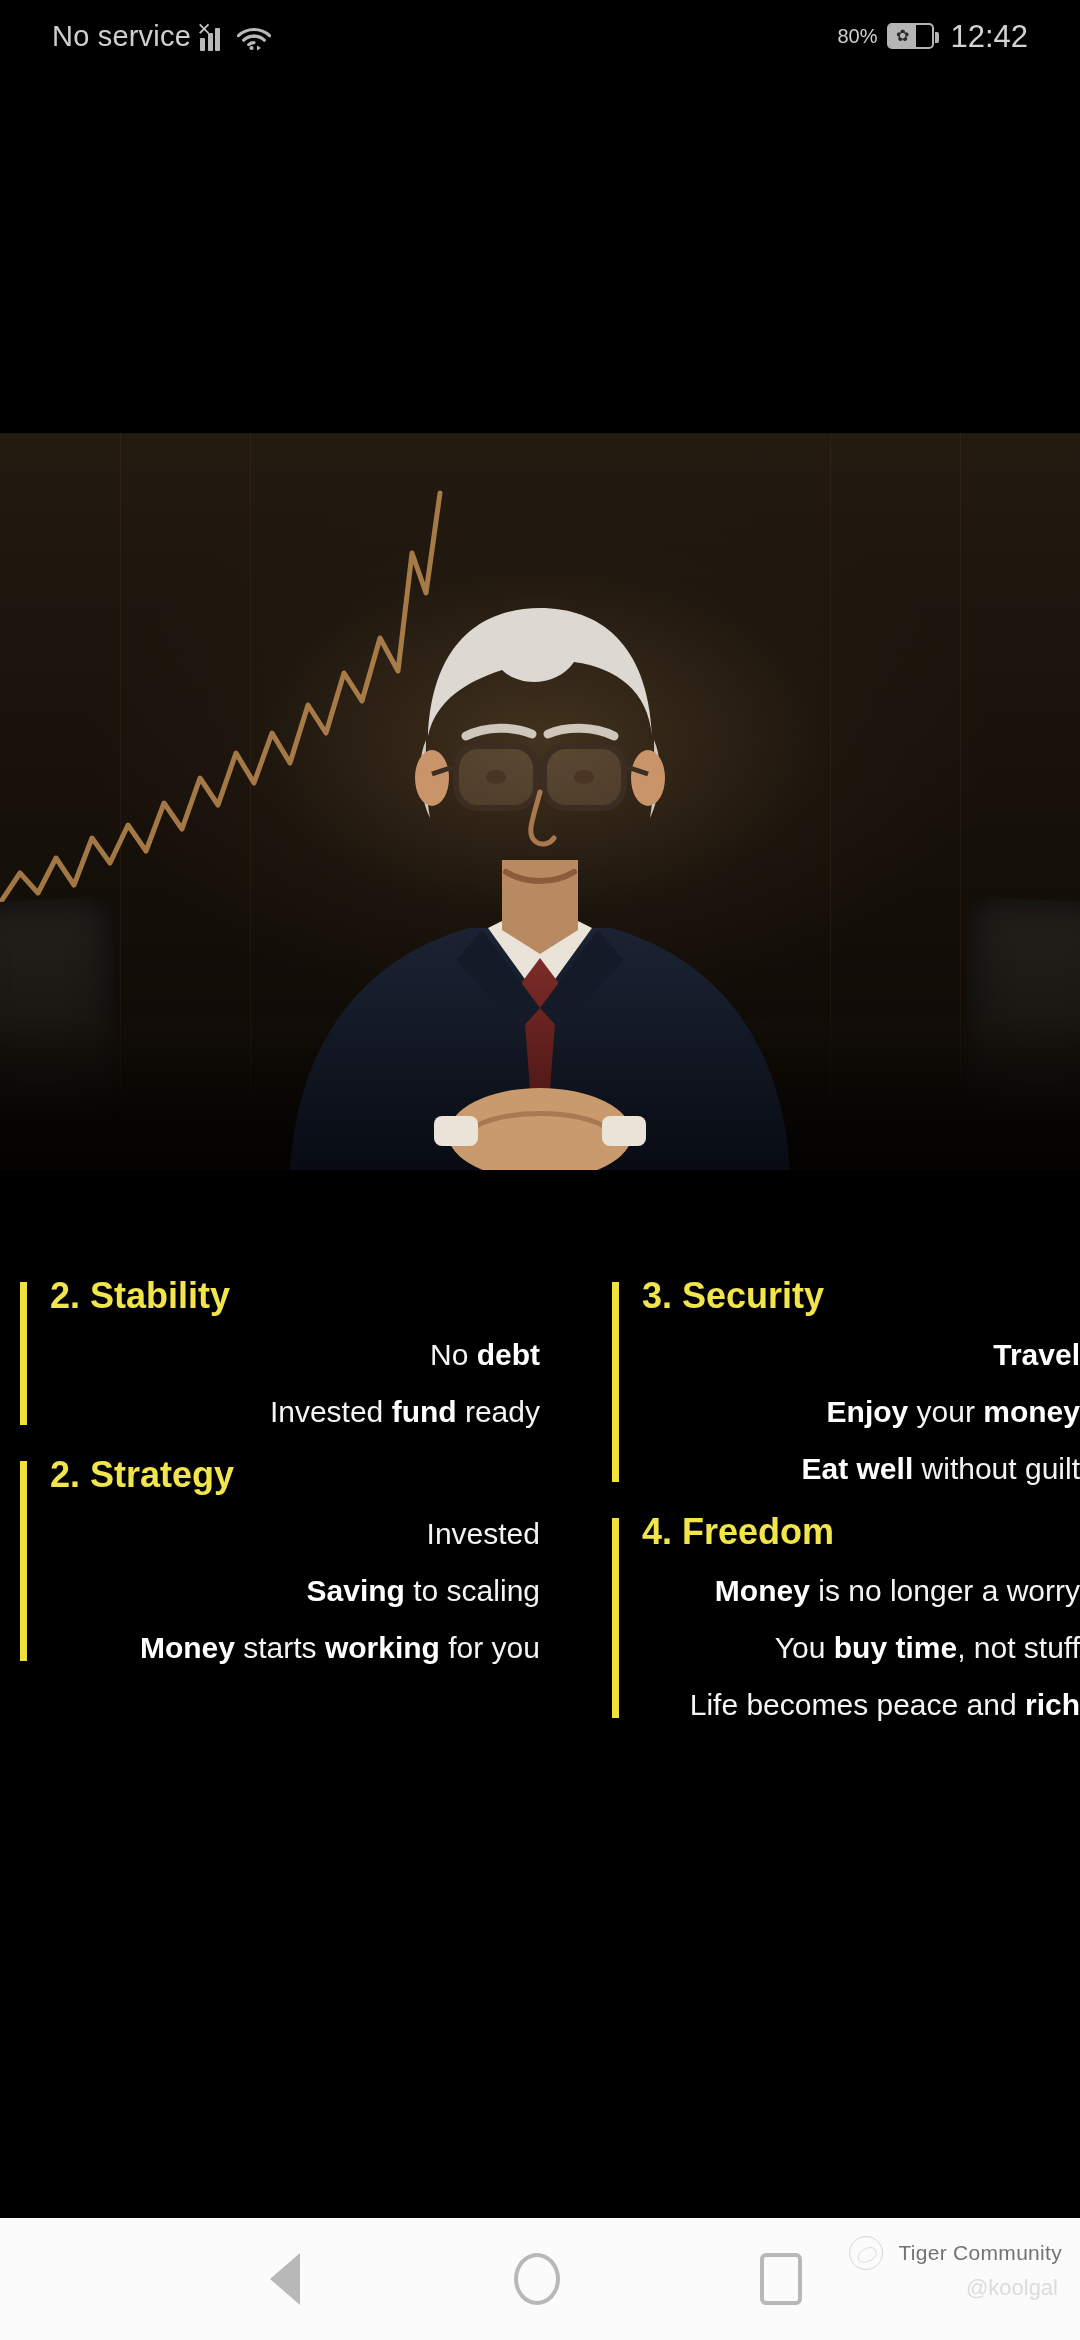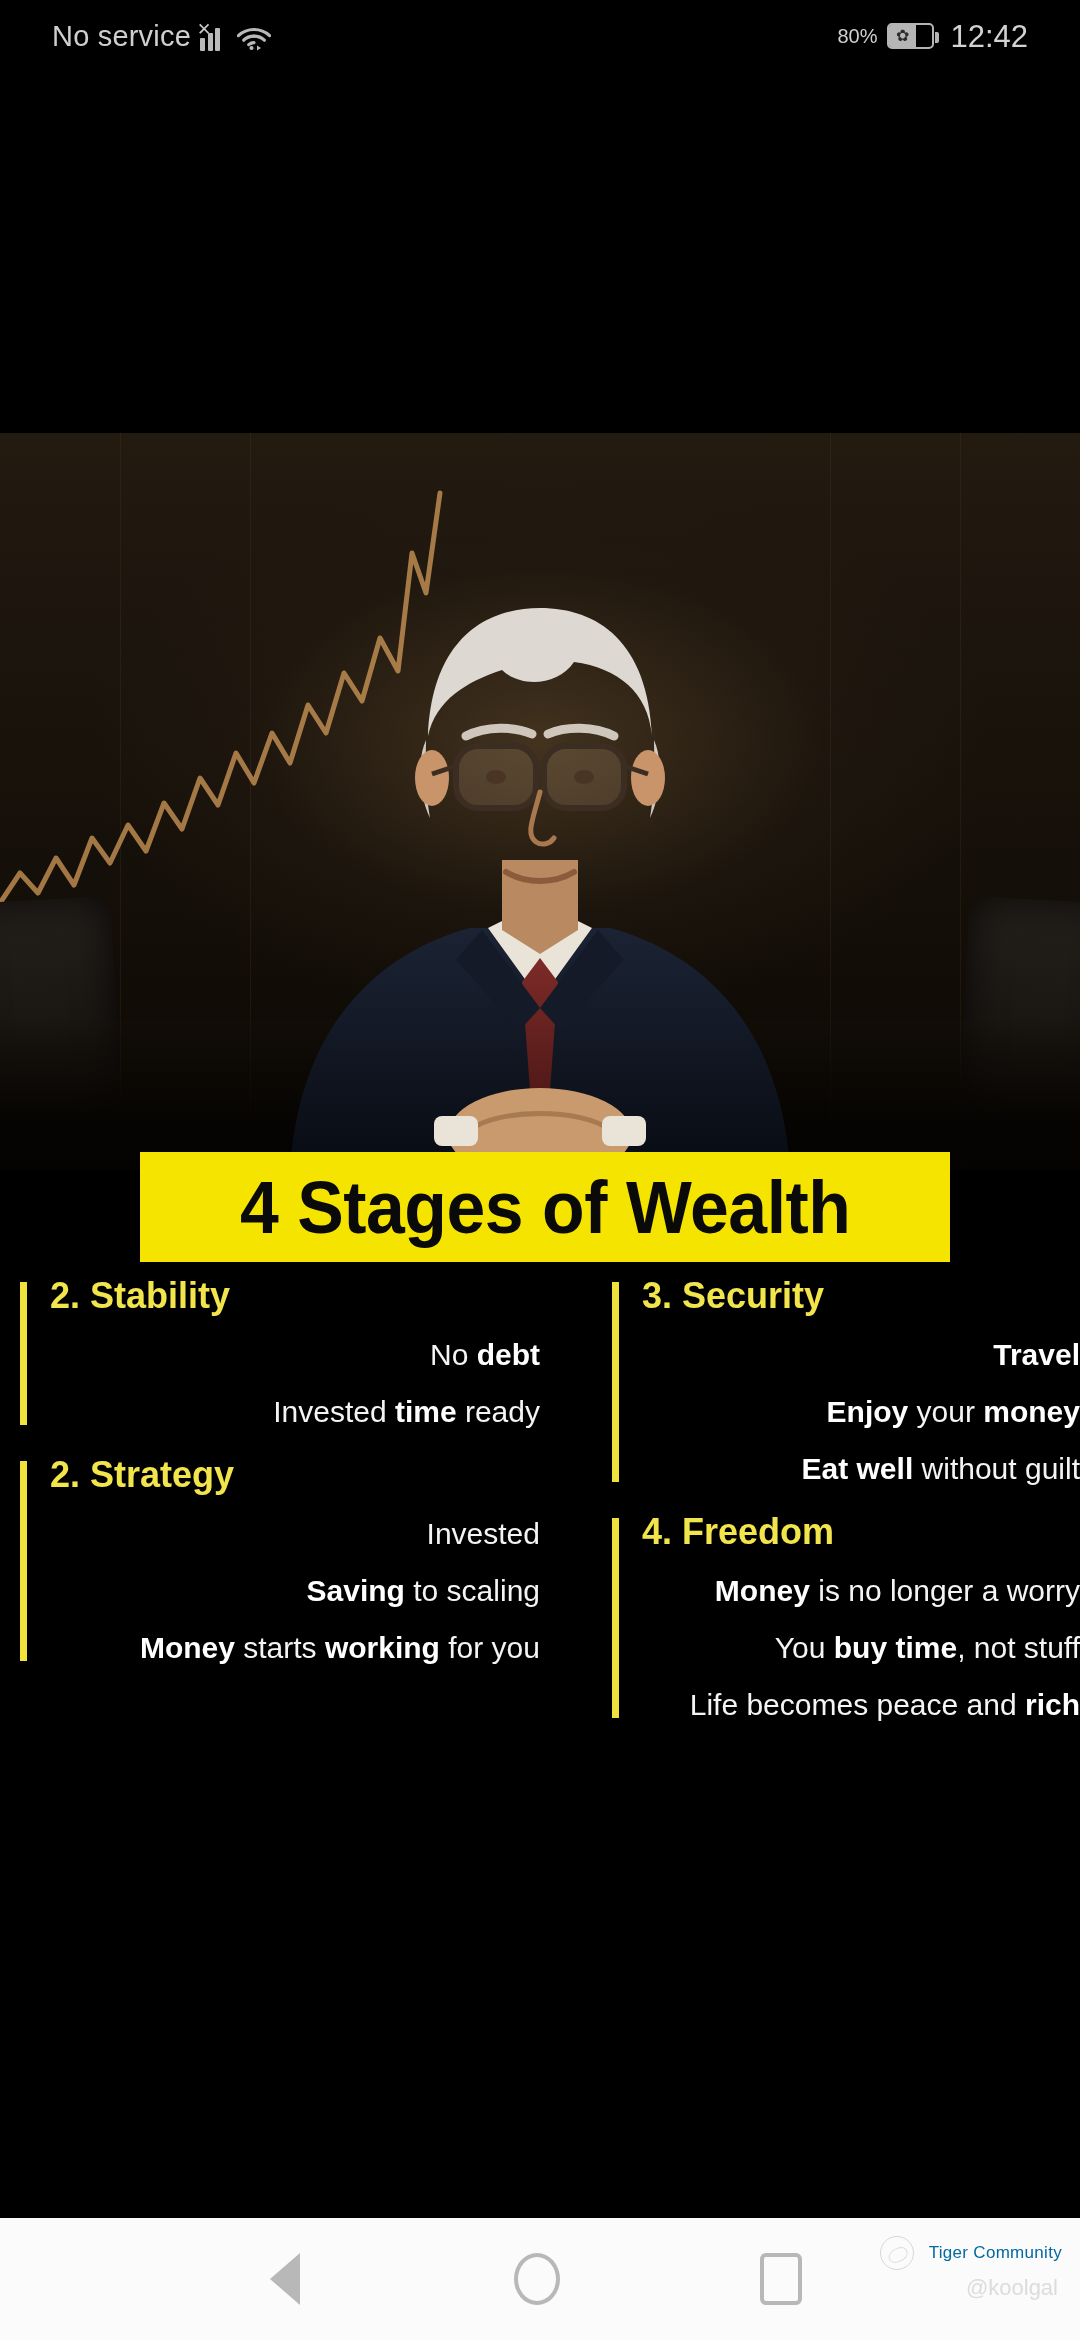--- a/index.html
+++ b/index.html
@@ -214,21 +214,21 @@
     border:1.5px solid #d8d8d8; border-radius:50%;
     position:relative; flex:none;
   }
   .wm-logo::before {
     content:""; position:absolute; left:7px; top:11px;
     width:18px; height:12px;
     border:1.5px solid #dcdcdc;
     border-radius:60% 40% 55% 45%;
     transform:rotate(-18deg);
   }
-  .wm-name { font-size:17px; color:#0369a1; letter-spacing:.3px;margin-left:8px; }
+  .wm-name { font-size:21px; color:#737373; letter-spacing:.3px;margin-left:8px; }
   .wm-handle { font-size:22px; color:#dcdcdc; margin-top:5px; margin-right:4px; }
 </style>
 </head>
 <body>
 
 <div id="screen">
 
   <div class="status-bar">
     <div class="status-left">
       <span class="carrier">No service</span>
@@ -335,32 +335,29 @@
 
           <ellipse cx="320" cy="604" rx="92" ry="46" fill="#c99a6e"></ellipse>
           <path d="M250 600 C278 578 362 578 390 600" stroke="#a87a52" stroke-width="5" fill="none"></path>
 
           <rect x="214" y="586" width="44" height="30" rx="8" fill="#e9e3d8"></rect>
           <rect x="382" y="586" width="44" height="30" rx="8" fill="#e9e3d8"></rect>
         </svg>
       </div>
     </div>
 
-    <div class="title-banner">
-      <span class="title-text">4 Stages of Wealth</span>
-    </div>
 
     <div class="stages">
       <div class="col col-left">
         <div class="group">
           <span class="accent"></span>
           <div class="stage-title">2. Stability</div>
           <div class="lines">
               <div class="line"><span>No </span><b>debt</b></div>
-              <div class="line"><span>Invested </span><b>time</b><span> ready</span></div>
+              <div class="line"><span>Invested </span><b>fund</b><span> ready</span></div>
             </div>
         </div>
         <div class="group">
           <span class="accent"></span>
           <div class="stage-title">2. Strategy</div>
           <div class="lines">
               <div class="line"><span>Invested</span></div>
               <div class="line"><b>Saving</b><span> to scaling</span></div>
               <div class="line"><b>Money</b><span> starts </span><b>working</b><span> for you</span></div>
             </div>

